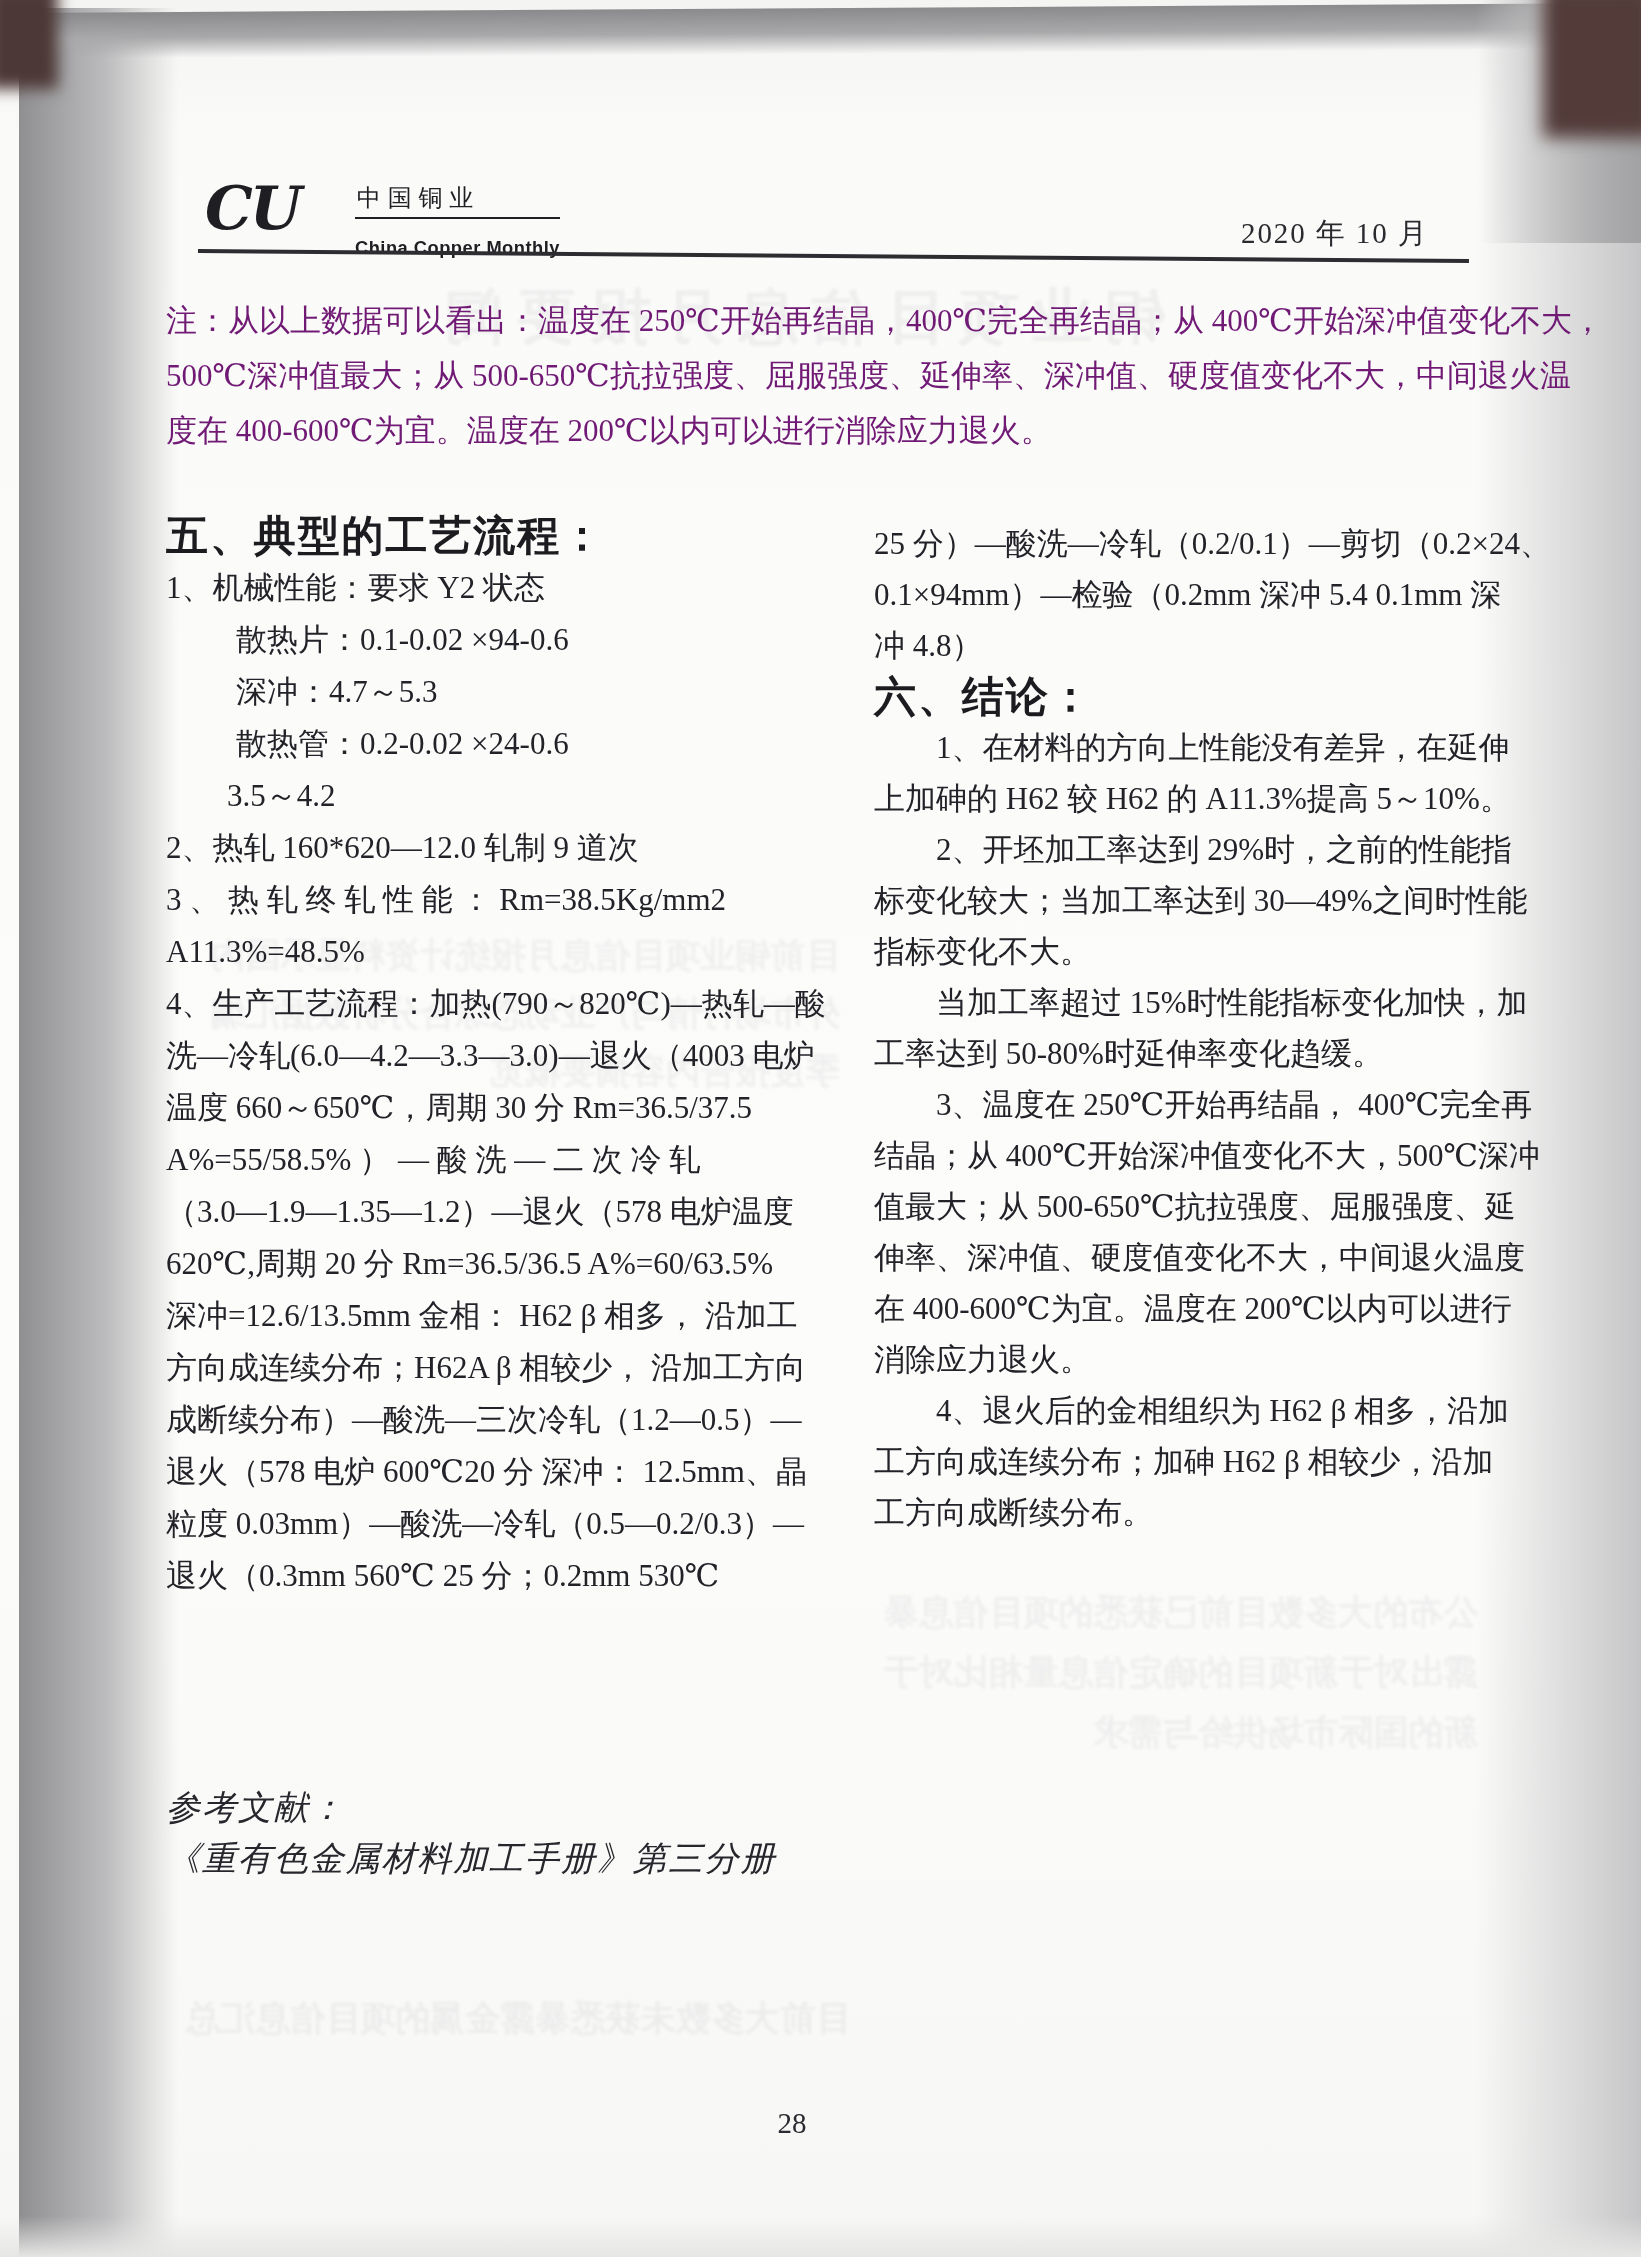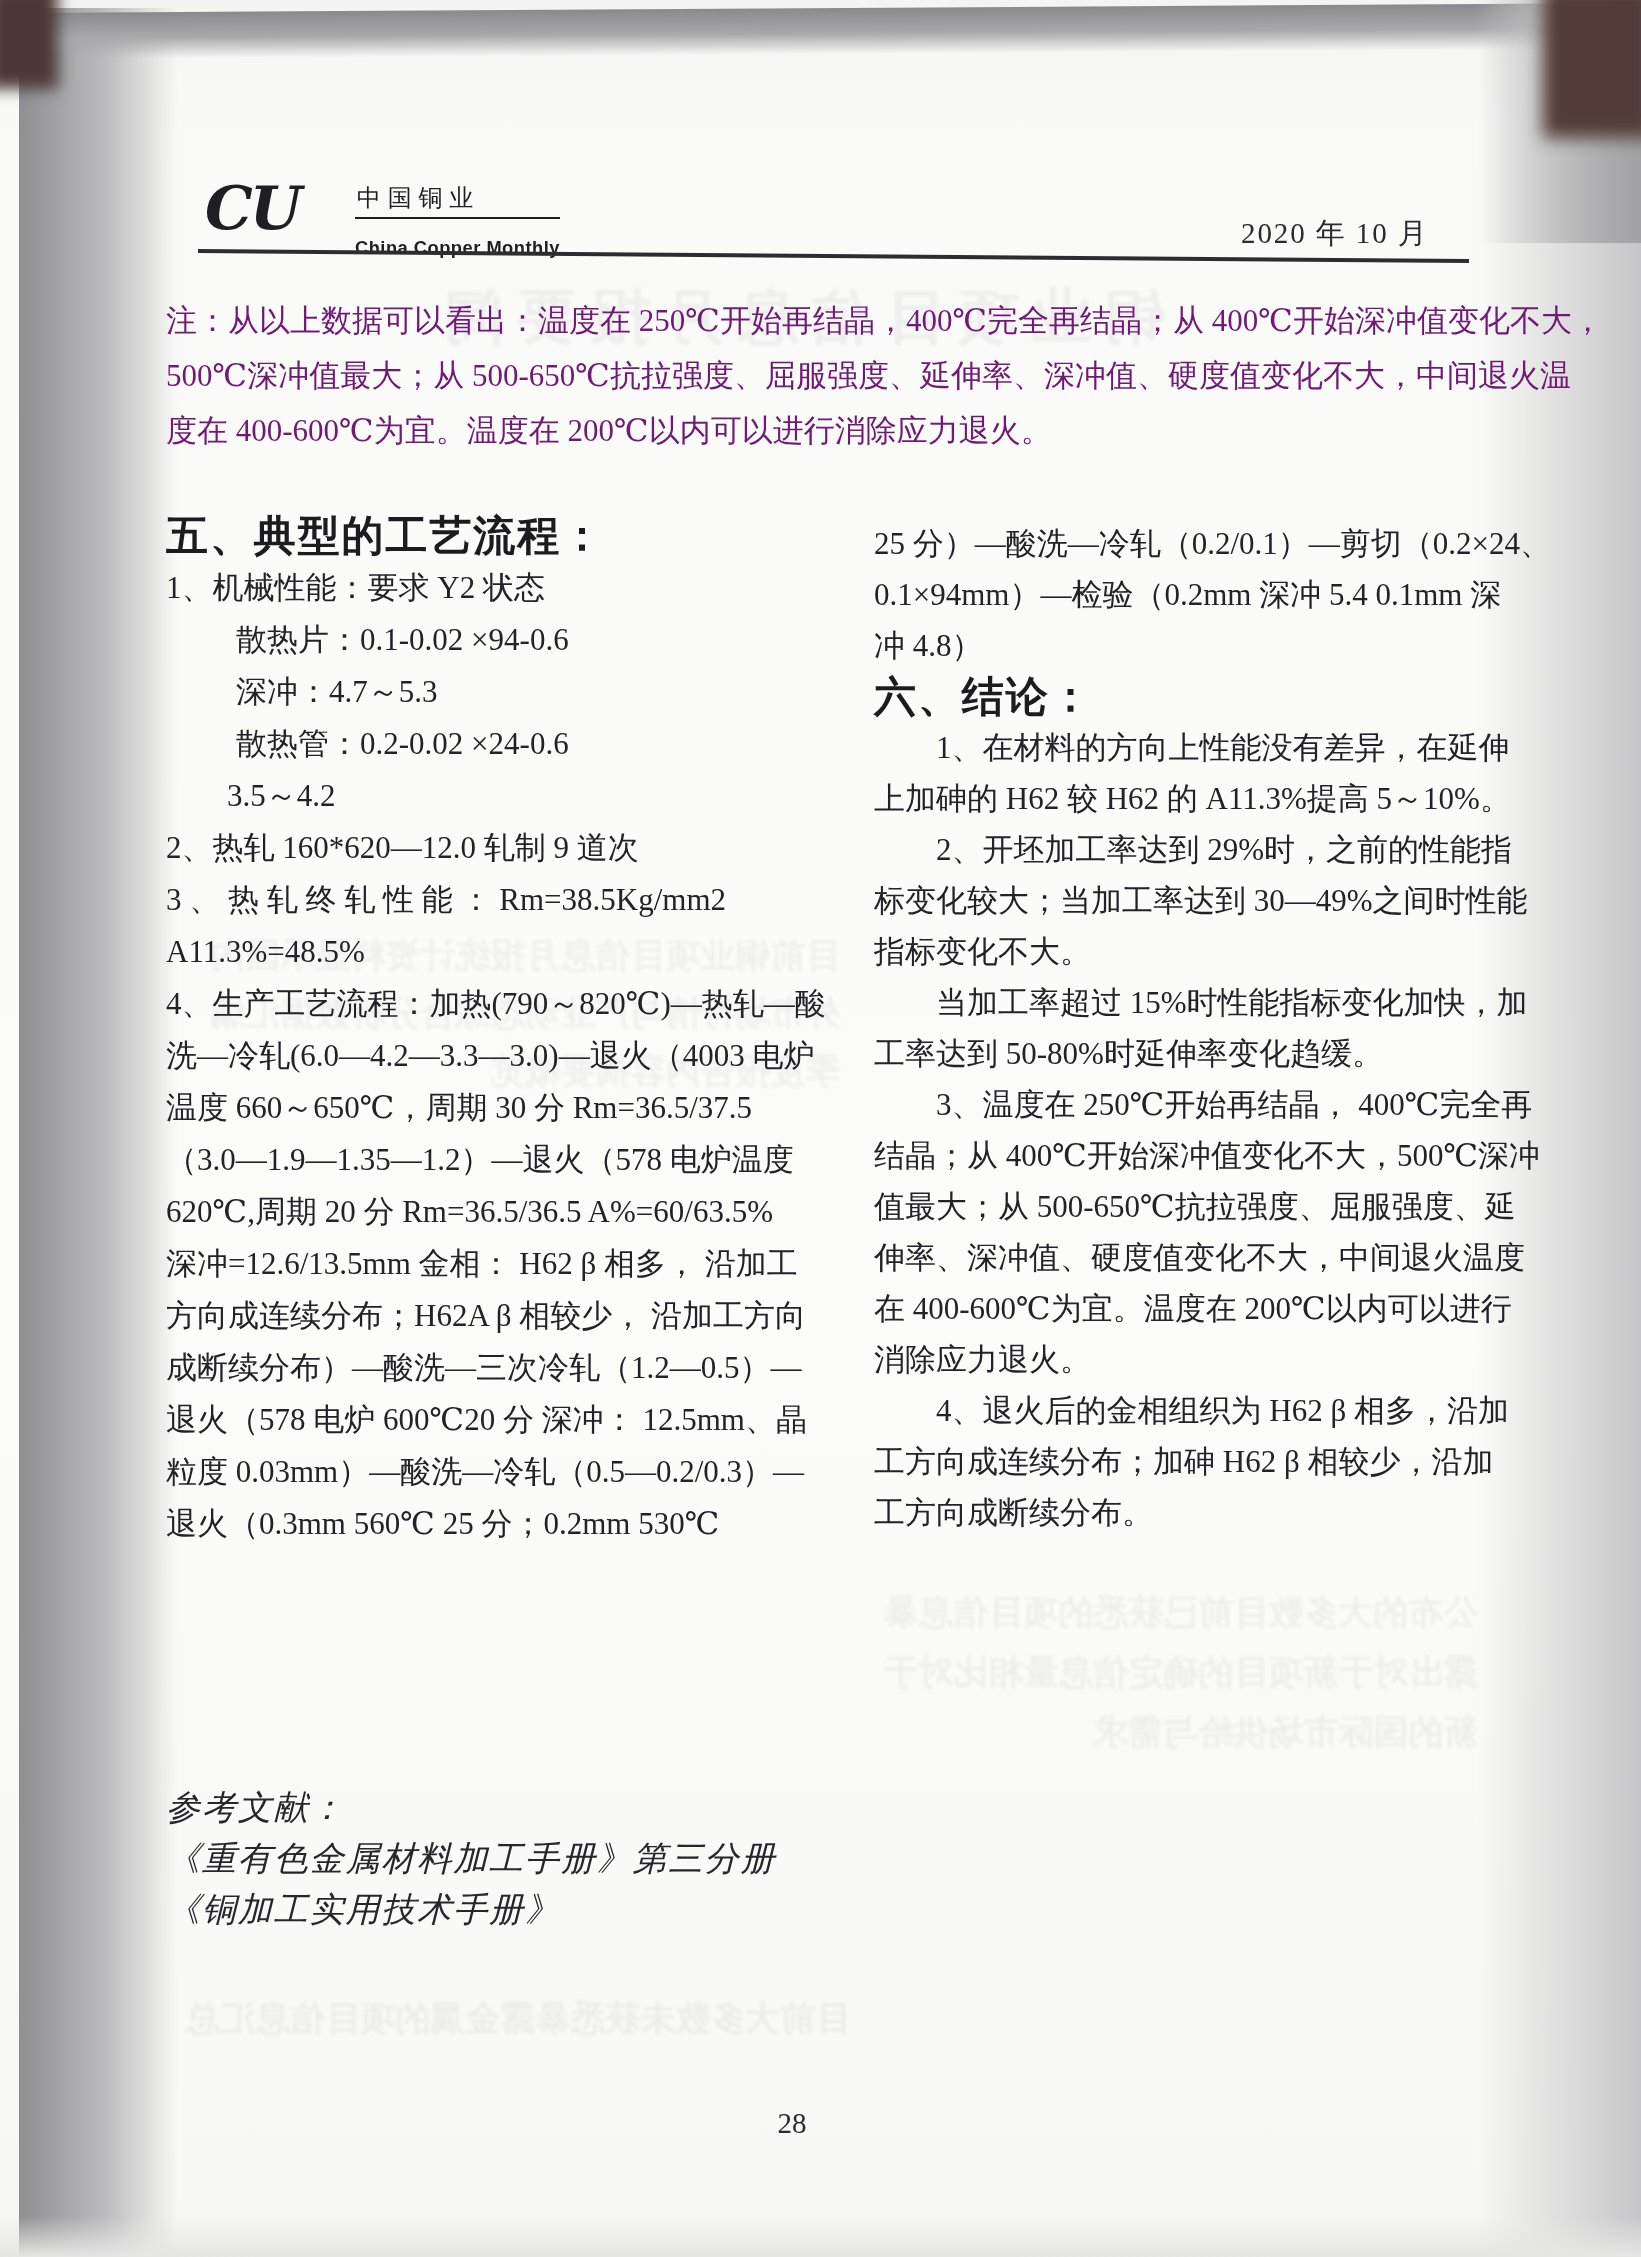--- a/index.html
+++ b/index.html
@@ -99,20 +99,21 @@
     <div class="ln ind2">散热片：0.1-0.02 ×94-0.6</div>
     <div class="ln ind2">深冲：4.7～5.3</div>
     <div class="ln ind2">散热管：0.2-0.02 ×24-0.6</div>
     <div class="ln ind1">3.5～4.2</div>
     <div class="ln">2、热轧 160*620—12.0   轧制 9 道次</div>
     <div class="ln">3 、 热 轧 终 轧 性 能 ：  Rm=38.5Kg/mm2</div>
     <div class="ln">A11.3%=48.5%</div>
     <div class="ln">4、生产工艺流程：加热(790～820℃)—热轧—酸</div>
     <div class="ln">洗—冷轧(6.0—4.2—3.3—3.0)—退火（4003 电炉</div>
     <div class="ln">温度 660～650℃，周期 30 分   Rm=36.5/37.5</div>
+    <div class="ln">A%=55/58.5% ） — 酸 洗 — 二 次 冷 轧</div>
     <div class="ln">（3.0—1.9—1.35—1.2）—退火（578 电炉温度</div>
     <div class="ln">620℃,周期 20 分  Rm=36.5/36.5   A%=60/63.5%</div>
     <div class="ln">深冲=12.6/13.5mm 金相： H62   β 相多， 沿加工</div>
     <div class="ln">方向成连续分布；H62A   β 相较少， 沿加工方向</div>
     <div class="ln">成断续分布）—酸洗—三次冷轧（1.2—0.5）—</div>
     <div class="ln">退火（578 电炉 600℃20 分   深冲： 12.5mm、晶</div>
     <div class="ln">粒度 0.03mm）—酸洗—冷轧（0.5—0.2/0.3）—</div>
     <div class="ln">退火（0.3mm     560℃   25 分；0.2mm   530℃</div>
   </div>
 
@@ -135,19 +136,18 @@
     <div class="ln">在 400-600℃为宜。温度在 200℃以内可以进行</div>
     <div class="ln">消除应力退火。</div>
     <div class="ln pind">4、退火后的金相组织为 H62   β 相多，沿加</div>
     <div class="ln">工方向成连续分布；加砷 H62   β 相较少，沿加</div>
     <div class="ln">工方向成断续分布。</div>
   </div>
 
   <div class="refs">
     <div class="ln">参考文献：</div>
     <div class="ln">《重有色金属材料加工手册》第三分册</div>
-    <div class="ln">《铜加工实用技术手册》</div>
   </div>
 
   <div class="pageno">28</div>
 
 </div>
 
 
 </body></html>

